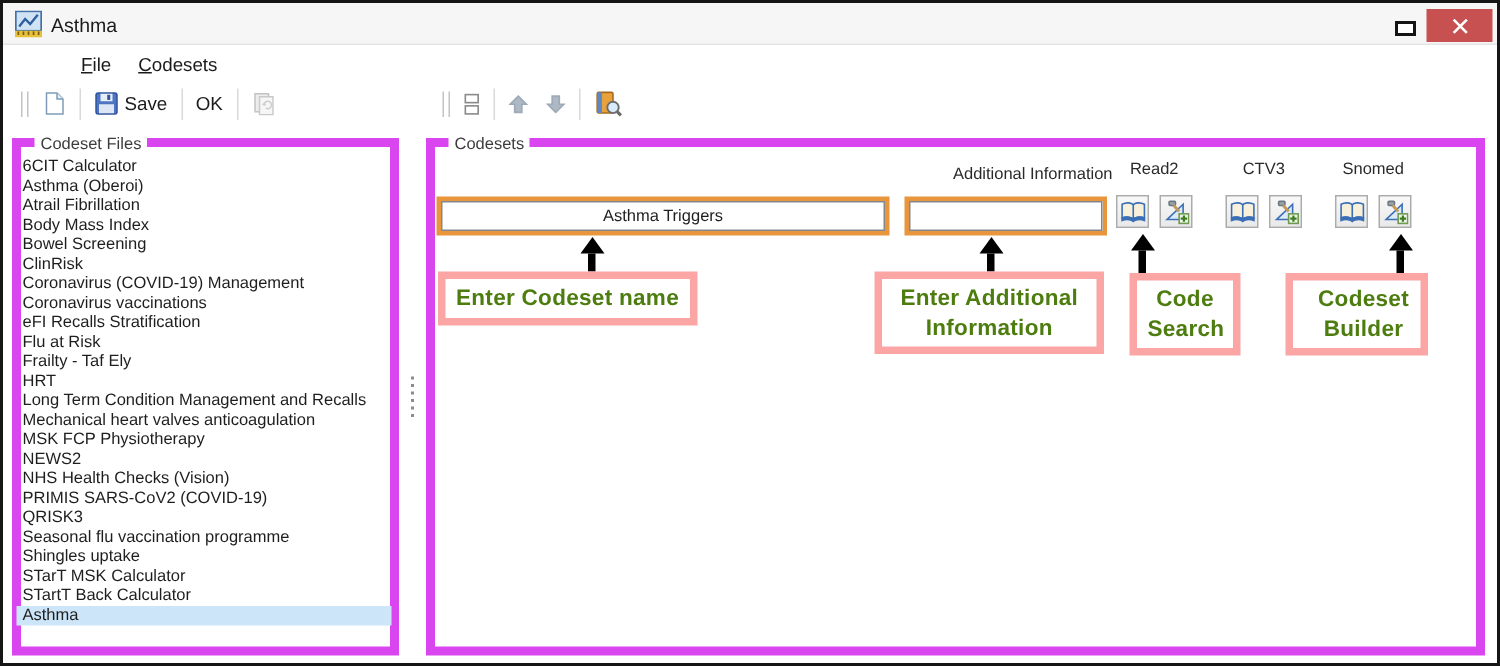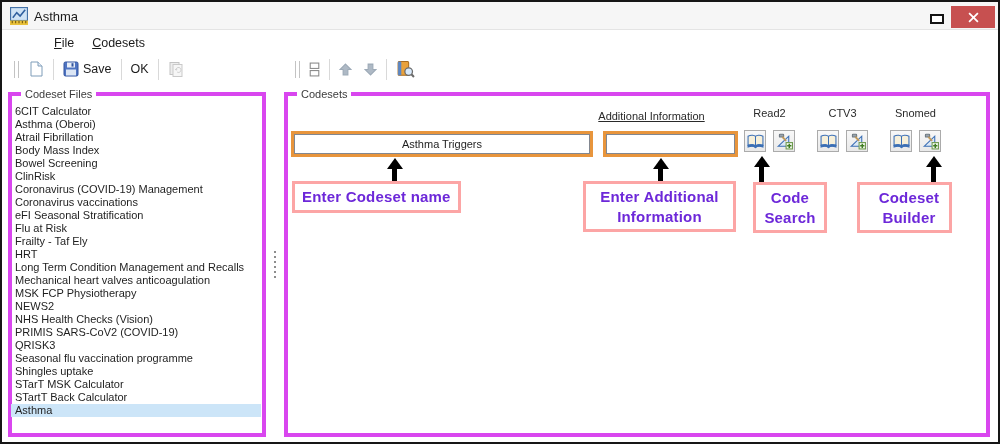--- a/index.html
+++ b/index.html
@@ -21,21 +21,21 @@
 
   
   .toolbar { position:absolute; left:2px; top:54px; width:996px; height:30px;padding-left:17px; }
   .tool-group { position:absolute; top:0; height:30px; display:flex; align-items:center; gap:6px; }
   .grip { width:5px; height:17px; border-left:1px solid #c3c3c3; border-right:1px solid #c3c3c3; }
   .tsep { width:1px; height:21px; background:#d9d9d9; }
   .tool-btn { display:flex; align-items:center; gap:4px; padding:2px 3px; font-size:12.5px; color:#1b1b1b; background:transparent; border:none; cursor:default; }
   .tool-btn.disabled { opacity:.95; }
 
   
-  .groupbox { position:absolute; border:4px solid #d946ef; }
+  .groupbox { position:absolute; border:6px solid #d946ef; }
   .legend { position:absolute; top:-8px; left:9px; background:#fff; padding:0 4px; font-size:11px; color:#3c3c3c; }
 
   
   .codeset-list { position:absolute; left:11px; top:105px; width:250px; }
   .list-item { height:13px; line-height:13px; font-size:11px; color:#1e1e1e; padding-left:4px; white-space:nowrap; overflow:hidden; cursor:default; }
   .list-item.selected { background:#cce5f8; }
 
   
   .splitter { position:absolute; left:266px; top:92px; width:18px; height:345px; display:flex; flex-direction:column; align-items:center; justify-content:center; gap:3px; cursor:col-resize; }
   .splitter i { width:2px; height:2px; background:#8d8d8d; display:block; }
@@ -45,21 +45,21 @@
   .field-wrap input { width:100%; height:100%; border:1px solid #828790; font-family:"Liberation Sans", sans-serif; font-size:11px; padding:0 4px; outline:none; color:#1e1e1e;text-align:center; }
   .field-label { position:absolute; font-size:11px; color:#2a2a2a; text-align:center; }
 
   .code-cols { position:absolute; left:744px; top:107px; display:flex; gap:22px; }
   .code-col { display:flex; flex-direction:column; align-items:center; }
   .code-col-label { font-size:11px; color:#2a2a2a; height:16px; margin-bottom:7px; }
   .code-btn-row { display:flex; gap:7px; }
   .icon-btn { width:22px; height:22px; border:1px solid #ababab; background:linear-gradient(#f8f8f8,#e9e9e9); display:flex; align-items:center; justify-content:center; padding:0; cursor:default; }
 
   
-  .callout { position:absolute; border:3px solid #fca5a5; background:#fff; font-size:15px; font-weight:700; color:#6d28d9; text-align:center; padding:3px 7px; line-height:1.3; letter-spacing:.2px; }
+  .callout { position:absolute; border:5px solid #fca5a5; background:#fff; font-size:15px; font-weight:700; color:#4d7c0f; text-align:center; padding:3px 7px; line-height:1.3; letter-spacing:.2px; }
   .arrow { position:absolute; width:17px; display:flex; flex-direction:column; align-items:center; }
   .arrow .head { width:0; height:0; border-left:8px solid transparent; border-right:8px solid transparent; border-bottom:11px solid #000; }
   .arrow .shaft { width:5px; background:#000; }
 </style>
 </head>
 <body>
 
 <div class="window">
 
   <div class="titlebar">
@@ -164,21 +164,21 @@
       <div class="list-item">Body Mass Index</div>
 
       <div class="list-item">Bowel Screening</div>
 
       <div class="list-item">ClinRisk</div>
 
       <div class="list-item">Coronavirus (COVID-19) Management</div>
 
       <div class="list-item">Coronavirus vaccinations</div>
 
-      <div class="list-item">eFI Seasonal Stratification</div>
+      <div class="list-item">eFI Recalls Stratification</div>
 
       <div class="list-item">Flu at Risk</div>
 
       <div class="list-item">Frailty - Taf Ely</div>
 
       <div class="list-item">HRT</div>
 
       <div class="list-item">Long Term Condition Management and Recalls</div>
 
       <div class="list-item">Mechanical heart valves anticoagulation</div>
@@ -214,21 +214,21 @@
   </div>
 
   <div class="groupbox" style="left:284px; top:92px; width:706px; height:345px;">
     <span class="legend">Codesets</span>
   </div>
 
   <div class="field-wrap" style="left:291px; top:131px; width:302px; height:26px;">
     <input type="text" value="Asthma Triggers" style="">
   </div>
 
-  <div class="field-label" style="left:584px; top:110px; width:135px;text-decoration:underline;">Additional Information</div>
+  <div class="field-label" style="left:621px; top:110px; width:135px;">Additional Information</div>
   <div class="field-wrap" style="left:603px; top:131px; width:135px; height:26px;">
     <input type="text" value="" style="">
   </div>
 
   <div class="code-cols">
 
       <div class="code-col">
         <span class="code-col-label">Read2</span>
         <span class="code-btn-row">
           <button class="icon-btn">

